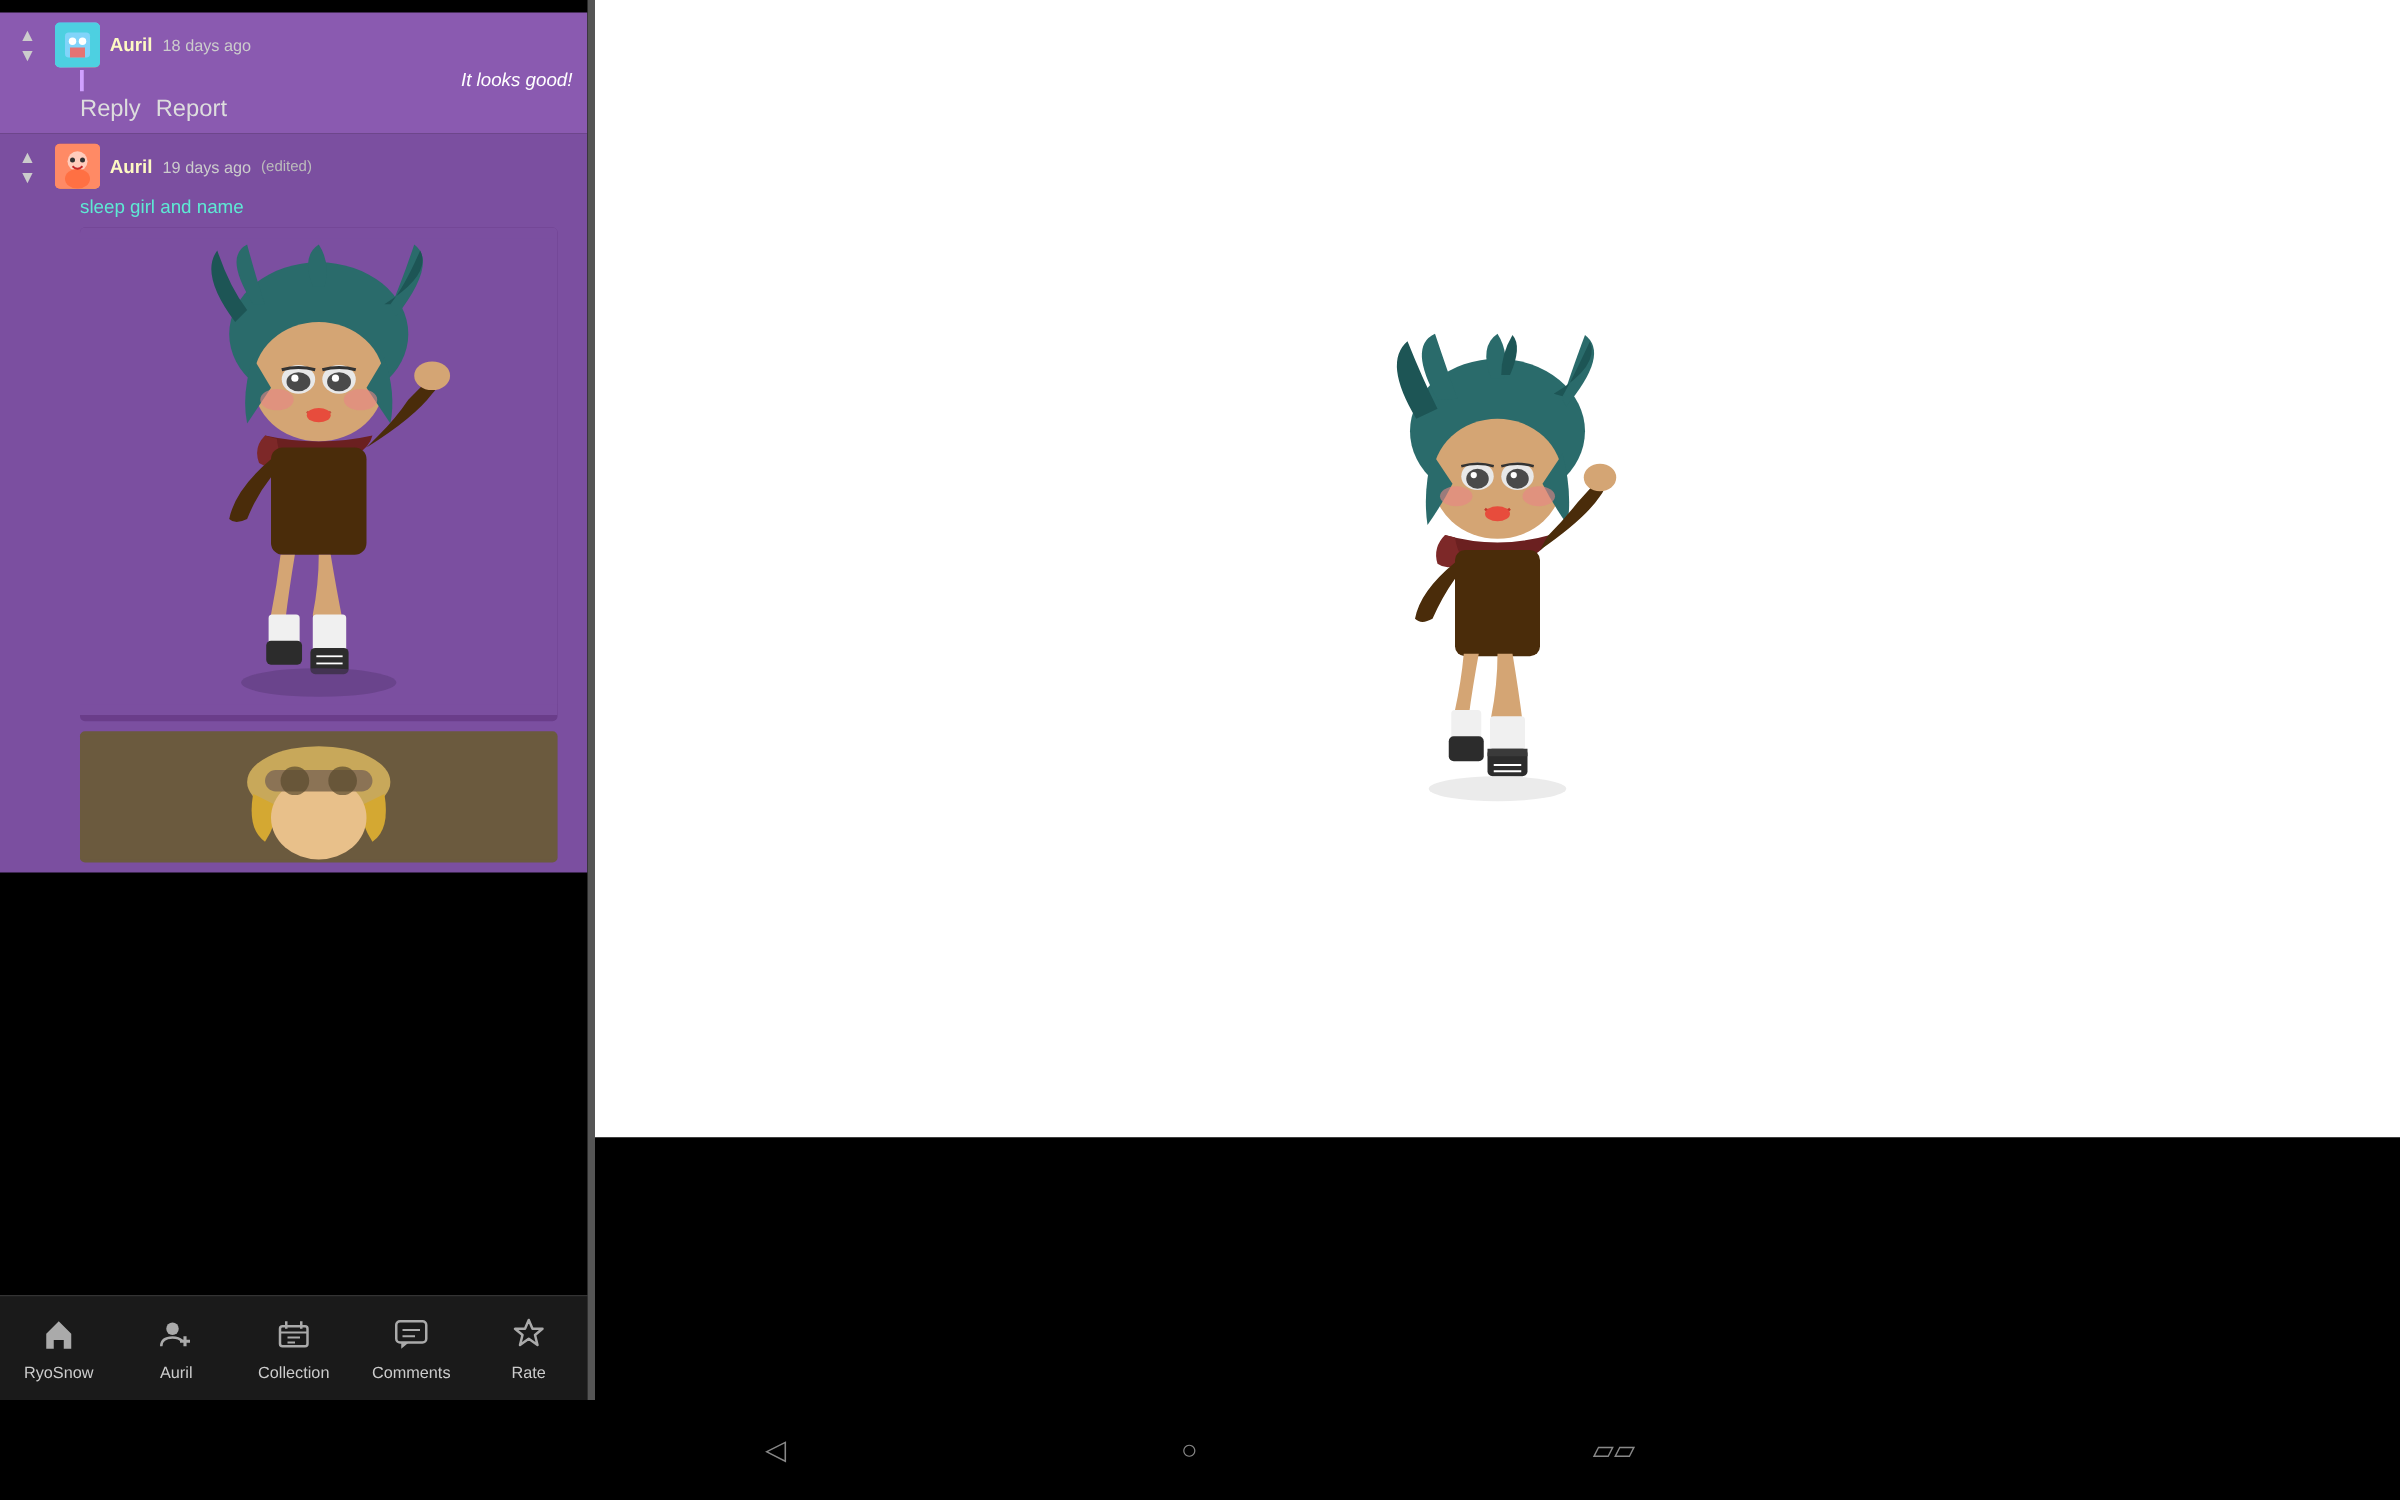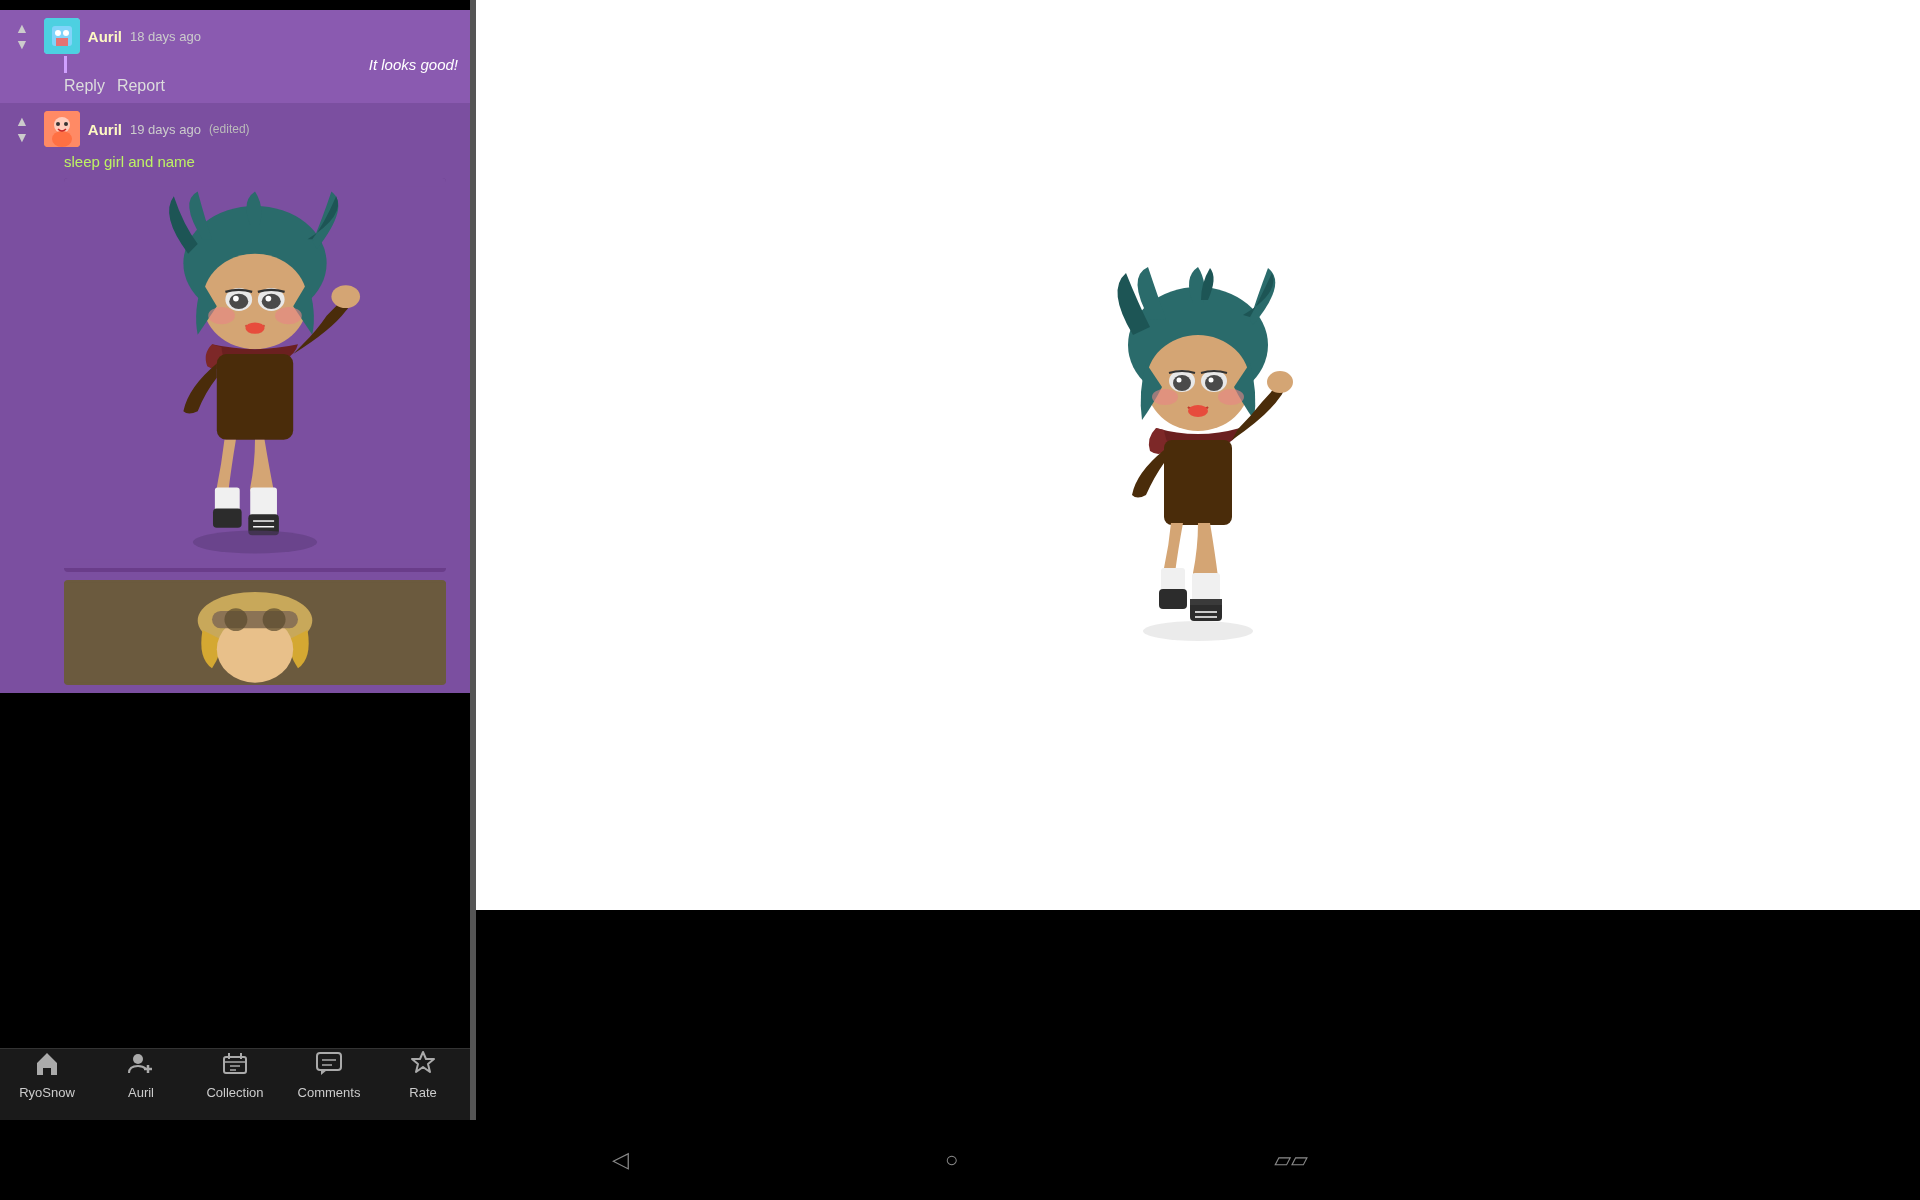--- a/index.html
+++ b/index.html
@@ -108,27 +108,27 @@
 
     .comment-actions {
       display: flex;
       gap: 12px;
       margin-left: 52px;
       margin-top: 4px;
     }
 
     .action-link {
       color: #ddd;
-      font-size: 16px;
+      font-size: 19px;
       cursor: pointer;
       text-decoration: none;
     }
 
     .comment-body-text {
-      color: #bef264;
+      color: #5eead4;
       font-size: 15px;
       margin-top: 6px;
       margin-left: 52px;
     }
 
     .comment-image {
       margin-top: 8px;
       margin-left: 52px;
       width: calc(100% - 52px - 12px);
       border-radius: 4px;
@@ -152,23 +152,24 @@
     .panel-divider {
       width: 6px;
       background: #555;
       cursor: col-resize;
       flex-shrink: 0;
     }
 
     
     .bottom-nav {
       width: 470px;
-      height: 72px;
+      height: 84px;
       background: #1a1a1a;
       display: flex;
+      align-items: center;
       justify-content: space-around;
       border-top: 1px solid #333;
       flex-shrink: 0;
     }
 
     .nav-item {
       display: flex;
       flex-direction: column;
       align-items: center;
       gap: 4px;

